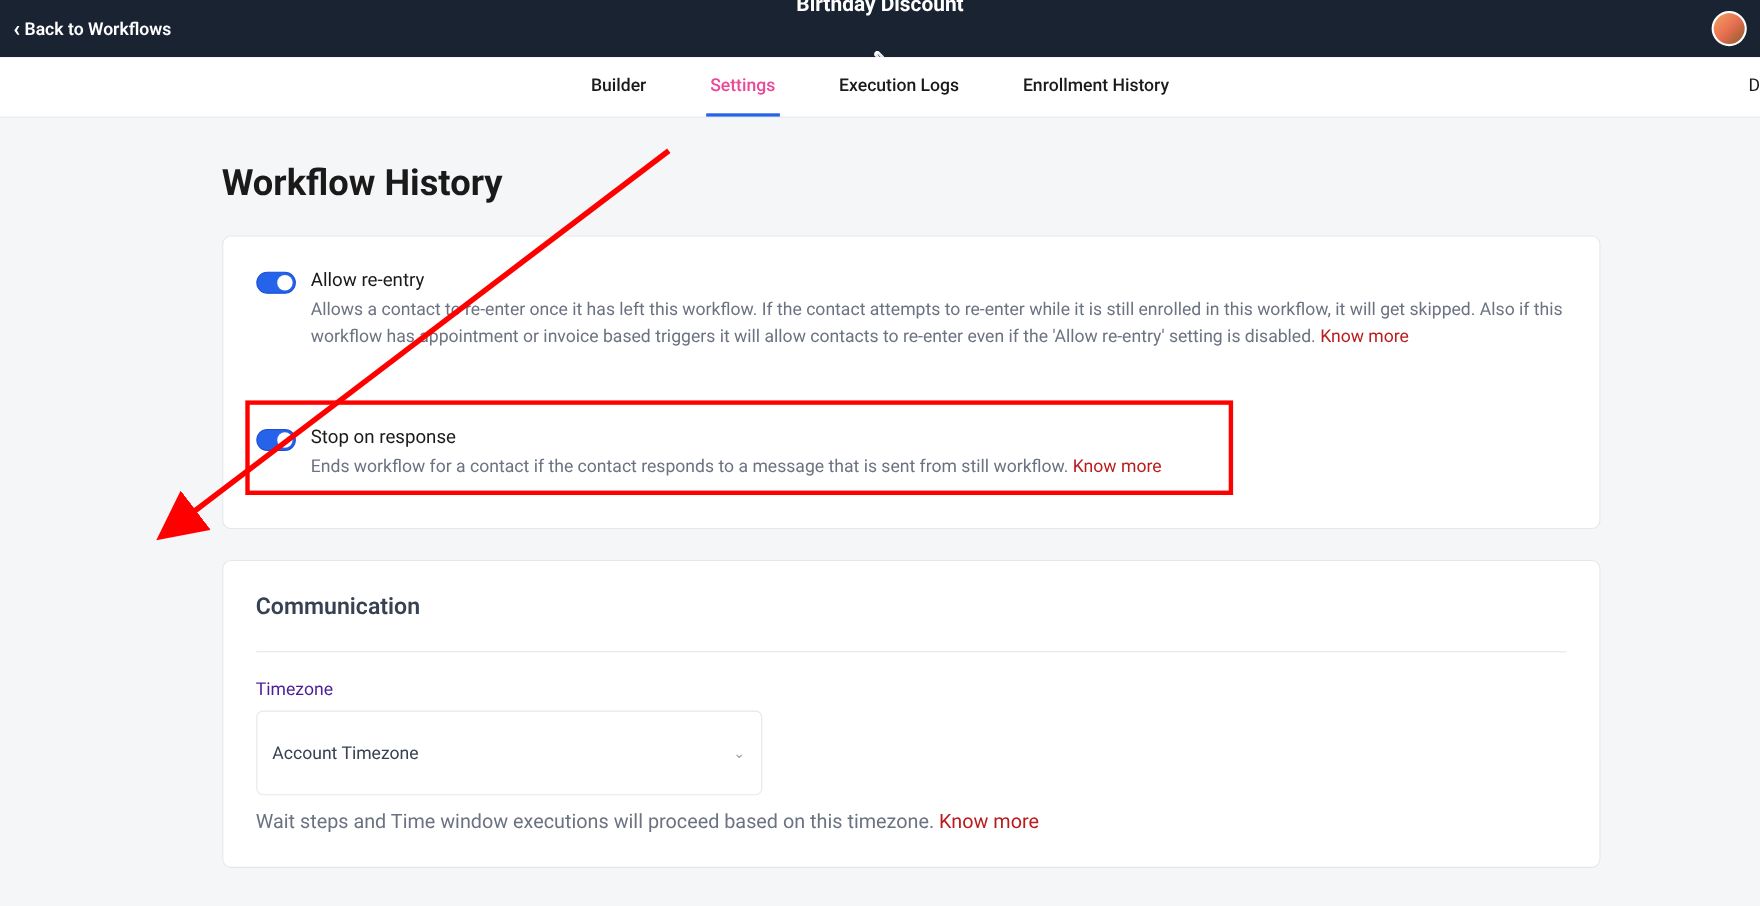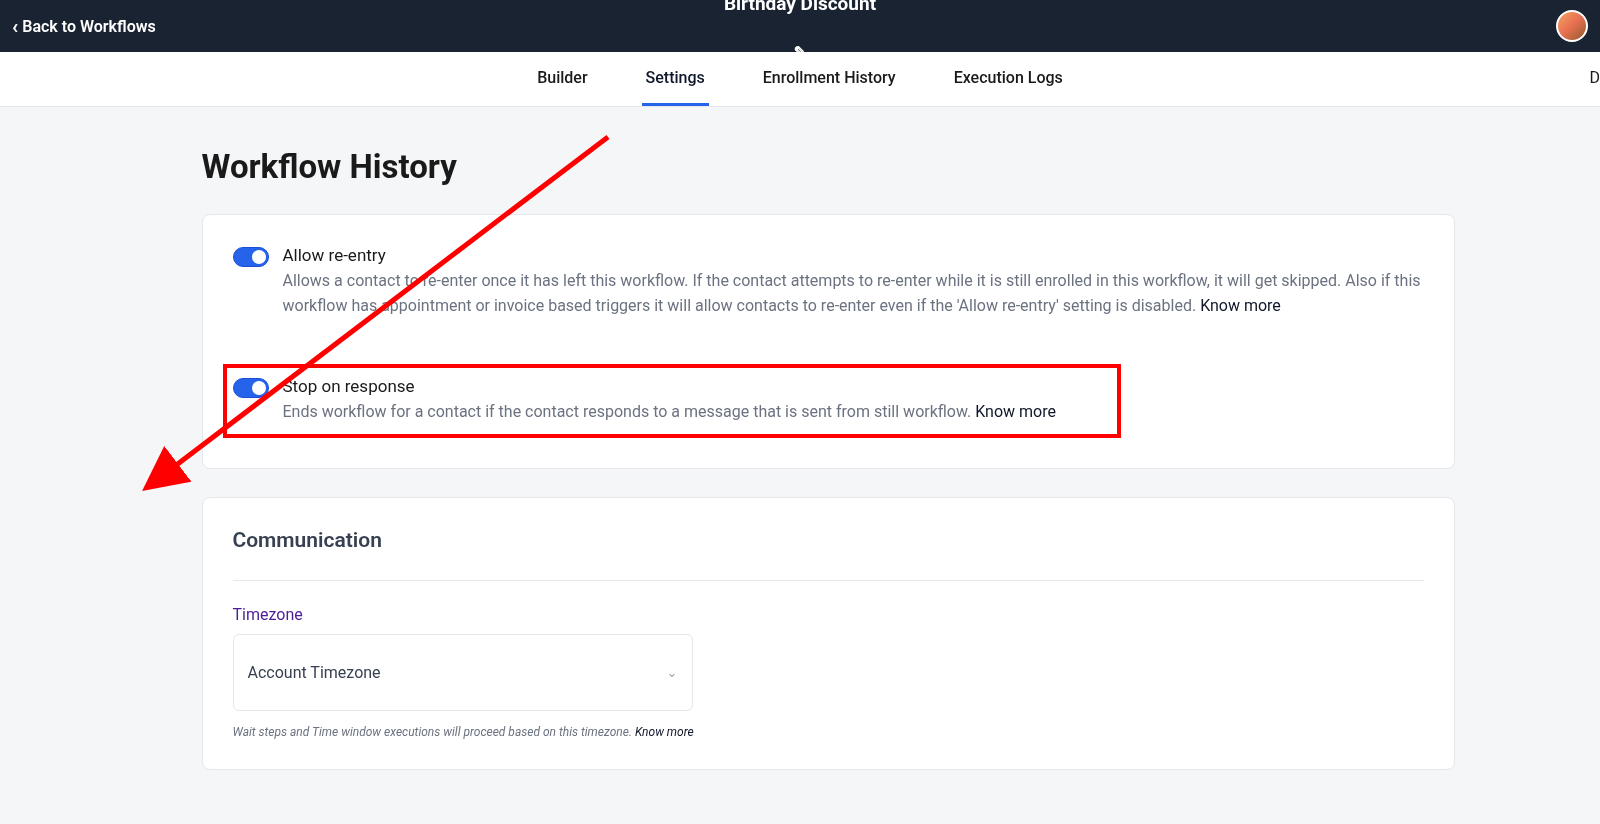--- a/index.html
+++ b/index.html
@@ -72,21 +72,21 @@
     }
     .tab {
       padding: 16px 4px;
       font-size: 16px;
       color: #1a1a1a;
       cursor: pointer;
       border-bottom: 3px solid transparent;
       font-weight: 500;
     }
     .tab.active {
-      color: #0f172a;
+      color: #ec4899;
       border-bottom-color: #2563eb;
     }
     .right-letter {
       position: absolute;
       right: 0;
       top: 16px;
       font-size: 16px;
       color: #1a1a1a;
     }
     
@@ -132,21 +132,21 @@
       font-size: 17px;
       color: #1a1a1a;
       margin-bottom: 4px;
     }
     .setting-desc {
       font-size: 16px;
       color: #6b7280;
       line-height: 1.55;
     }
     .link {
-      color: #0f172a;
+      color: #b91c1c;
       cursor: pointer;
     }
     
     
     .toggle {
       width: 36px;
       height: 20px;
       background: #2563eb;
       border: 1px solid #1d4ed8;
       border-radius: 999px;
@@ -184,29 +184,28 @@
       align-items: center;
       cursor: pointer;
       margin-bottom: 14px;
       background: white;
     }
     .chevron-down {
       color: #9ca3af;
       font-size: 13px;
     }
     .field-help {
-      font-size: 12px;
+      font-size: 18px;
       color: #6b7280;
-      font-style: italic;
     }
     
     
     .highlight-box {
       border: 4px solid #ff0000;
-      padding: 8px 10px 10px 6px;
+      padding: 20px 10px 10px 6px;
       margin-left: -10px;
       width: 898px;
       margin-top: 45px;
     }
     .highlight-box .setting-row {
       margin-bottom: 0;
     }
     
     
     .arrow-svg {
@@ -227,22 +226,22 @@
     <span>Birthday Discount</span>
     <span class="edit-icon">✎</span>
   </div>
   <div class="avatar"></div>
 </div>
 
 <div class="tabs-bar">
   <div class="tabs-center">
     <div class="tab">Builder</div>
     <div class="tab active">Settings</div>
+    <div class="tab">Execution Logs</div>
     <div class="tab">Enrollment History</div>
-    <div class="tab">Execution Logs</div>
   </div>
   <div class="right-letter">D</div>
 </div>
 
 <div class="content" style="position: relative;">
   <h1 class="page-title">Workflow History</h1>
 
   <div class="card">
 
     <div class="setting-row">

